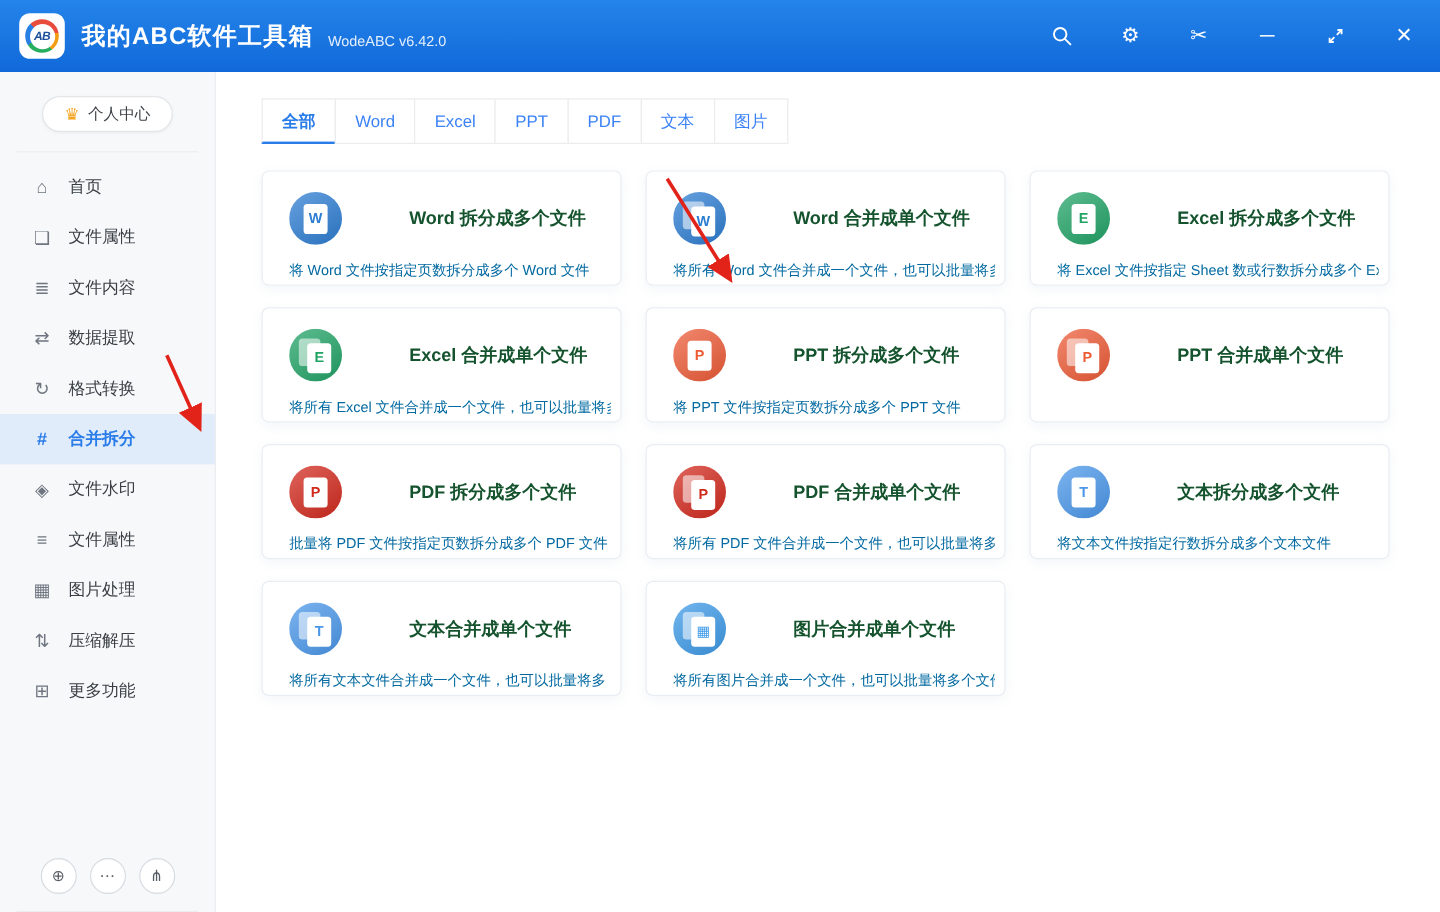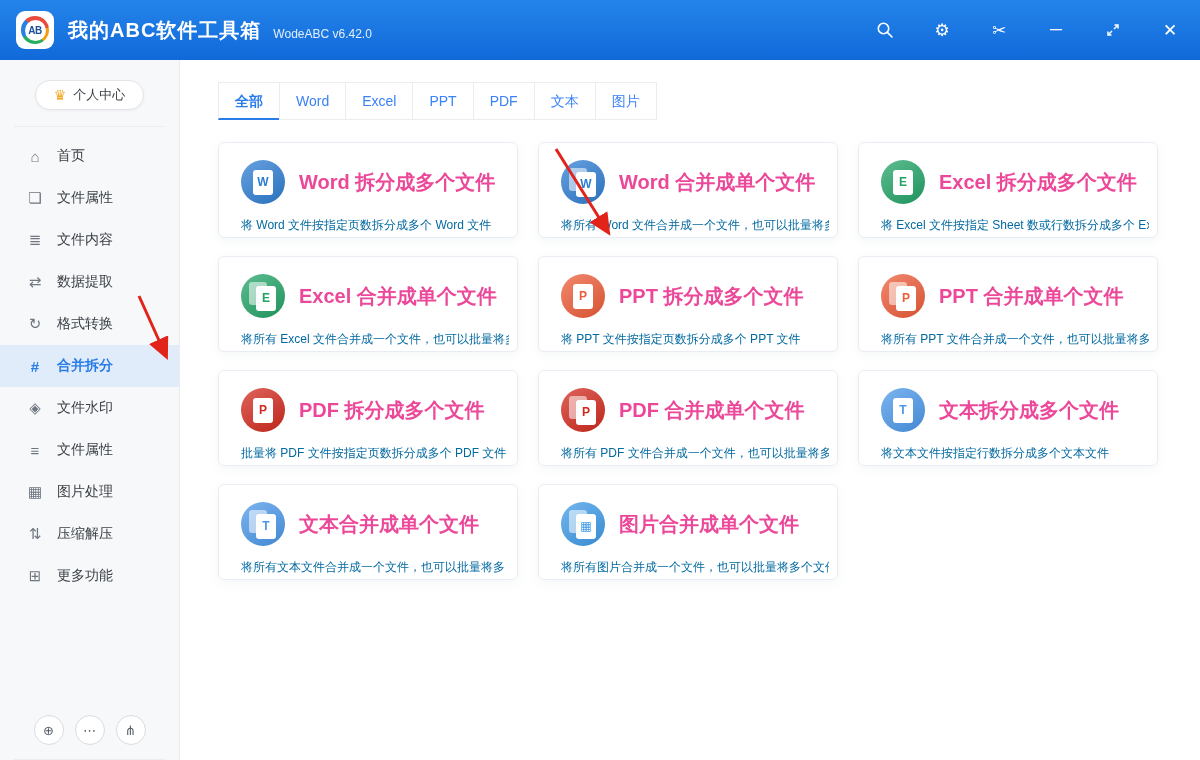--- a/index.html
+++ b/index.html
@@ -6,21 +6,21 @@
   html,body { width:1200px; height:760px; overflow:hidden;
     font-family:"Liberation Sans","DejaVu Sans",sans-serif; background:#fff; }
 
   
   .titlebar { height:60px; background:linear-gradient(180deg,#2484ea,#1169d9);
     display:flex; align-items:center; padding:0 20px 0 16px; position:relative; }
   .logo { width:38px; height:38px; background:#fff; border-radius:9px;
     display:flex; align-items:center; justify-content:center; flex:none; }
   .logo-ring { width:28px; height:28px; border-radius:50%;
     background:conic-gradient(#e74c3c 0 22%, #f39c12 22% 40%, #27ae60 40% 66%, #2980e4 66% 88%, #e74c3c 88% 100%);
-    display:flex; align-items:center; justify-content:center; }
+    display:flex; align-items:center; justify-content:center;font-style:italic; }
   .logo-inner { width:21px; height:21px; background:#fff; border-radius:50%;
     display:flex; align-items:center; justify-content:center;
     font-size:10px; font-weight:700; color:#1d4f9c; letter-spacing:-0.5px; }
   .tb-title { color:#fff; font-size:20px; font-weight:700; margin-left:14px; letter-spacing:1px; }
   .tb-version { color:rgba(255,255,255,.88); font-size:12px; margin-left:12px; margin-top:7px; }
   .tb-right { margin-left:auto; display:flex; align-items:center; gap:37px; }
   .tb-icon { color:#fff; font-size:17px; width:20px; text-align:center; cursor:pointer;
     display:flex; align-items:center; justify-content:center; }
   .tb-icon svg { display:block; }
 
@@ -66,21 +66,21 @@
   .card-head { display:flex; align-items:center; gap:14px; }
   .doc-icon { width:44px; height:44px; border-radius:50%; flex:none; position:relative;
     display:flex; align-items:center; justify-content:center;
     background-image:linear-gradient(145deg,rgba(255,255,255,.28),rgba(0,0,0,.10)); }
   .doc-icon.merge::before { content:""; position:absolute; left:8px; top:8px;
     width:18px; height:23px; background:#fff; opacity:.55; border-radius:3px; }
   .page { width:20px; height:25px; background:#fff; border-radius:3px; position:relative; z-index:2;
     display:flex; align-items:center; justify-content:center; }
   .doc-icon.merge .page { transform:translate(3px,2px); }
   .page i { font-style:normal; font-weight:700; font-size:12px; }
-  .card-title { font-size:20px; font-weight:700; color:#ec4899; white-space:nowrap; }
+  .card-title { font-size:15px; font-weight:700; color:#14532d; white-space:nowrap;margin-left:42px; }
   .card-desc { margin-top:13px; font-size:12px; color:#0369a1; white-space:nowrap;
     overflow:hidden; }
 
   
   .annotations { position:absolute; left:0; top:0; width:1200px; height:760px;
     pointer-events:none; z-index:60; }
 </style>
 </head>
 <body>
 
@@ -255,21 +255,20 @@
 
       <div class="card">
         <div class="card-head">
           <div class="doc-icon merge" style="background-color: rgb(237, 91, 55); color: rgb(237, 91, 55);">
             <span class="page">
                 <i>P</i>
               </span>
           </div>
           <div class="card-title">PPT 合并成单个文件</div>
         </div>
-        <div class="card-desc">将所有 PPT 文件合并成一个文件，也可以批量将多</div>
       </div>
 
       <div class="card">
         <div class="card-head">
           <div class="doc-icon" style="background-color: rgb(210, 41, 29); color: rgb(210, 41, 29);">
             <span class="page">
                 <i>P</i>
               </span>
           </div>
           <div class="card-title">PDF 拆分成多个文件</div>

